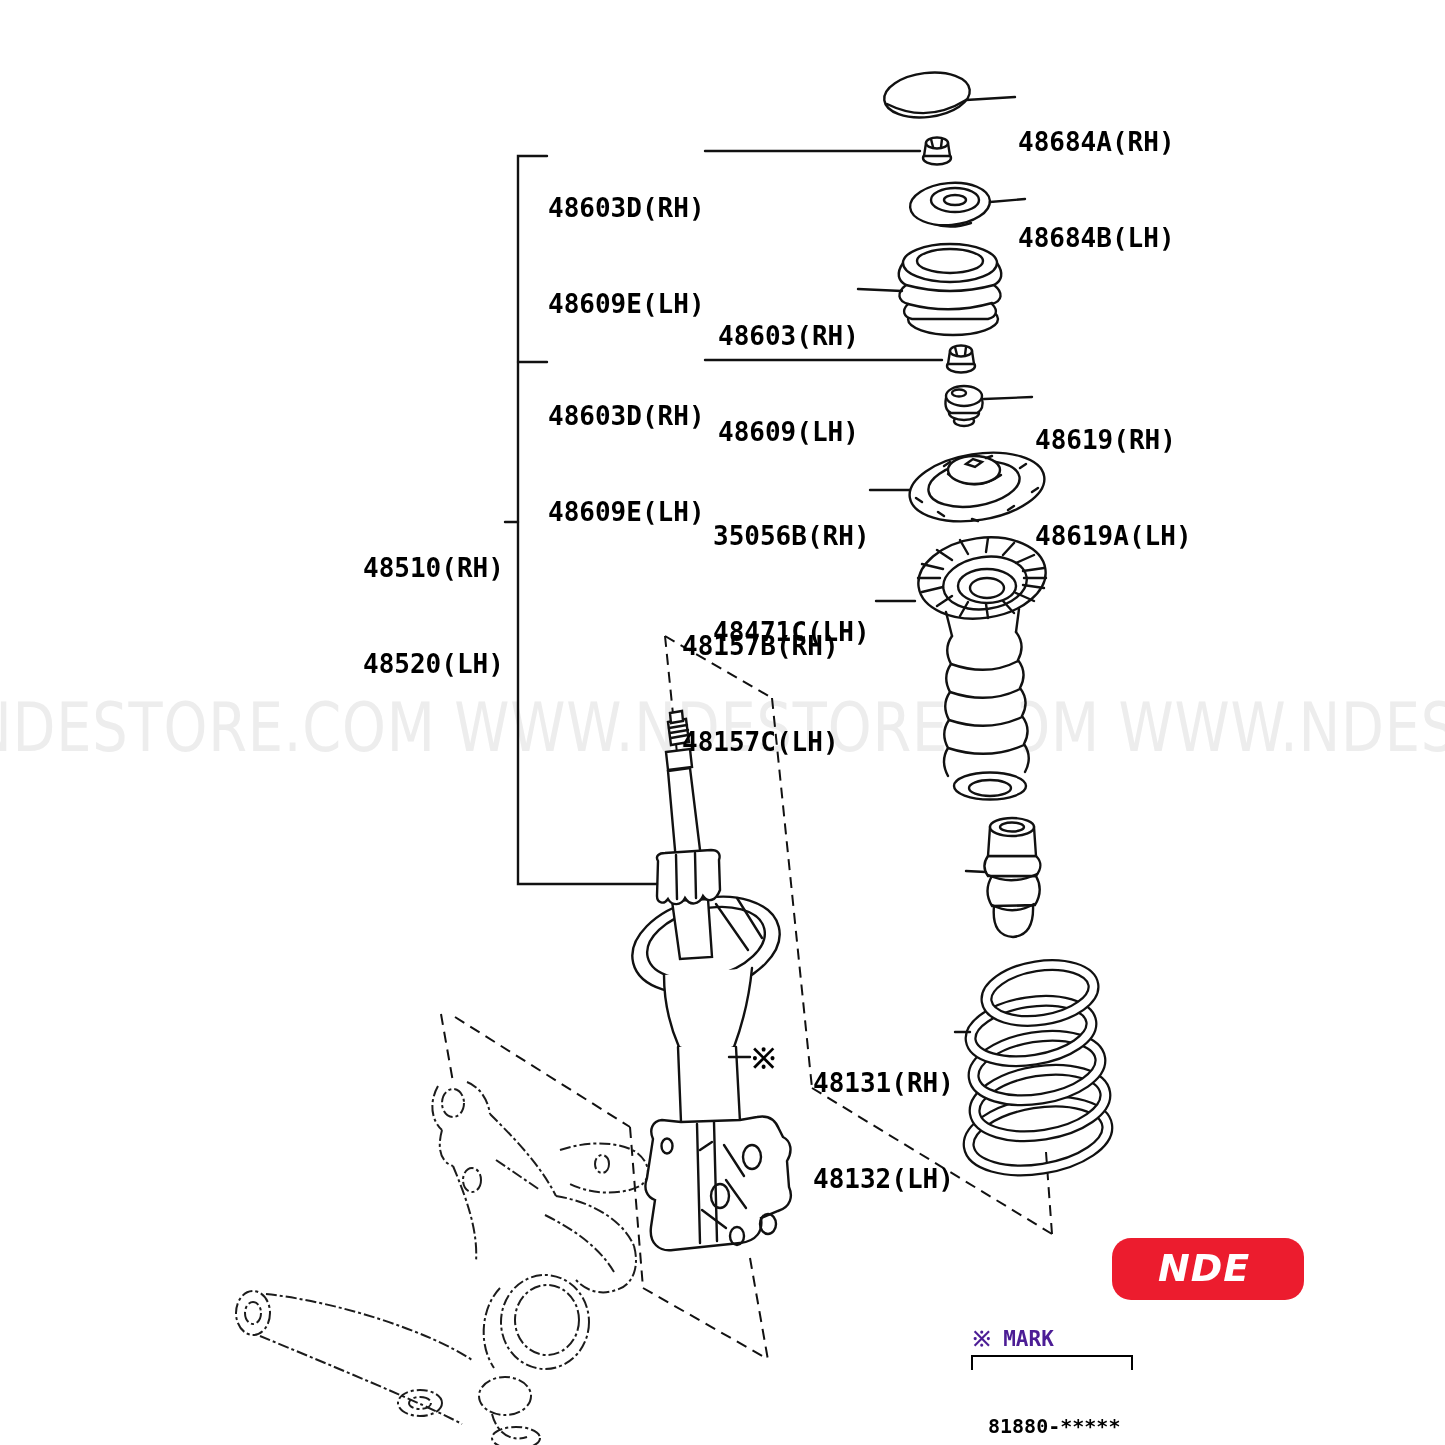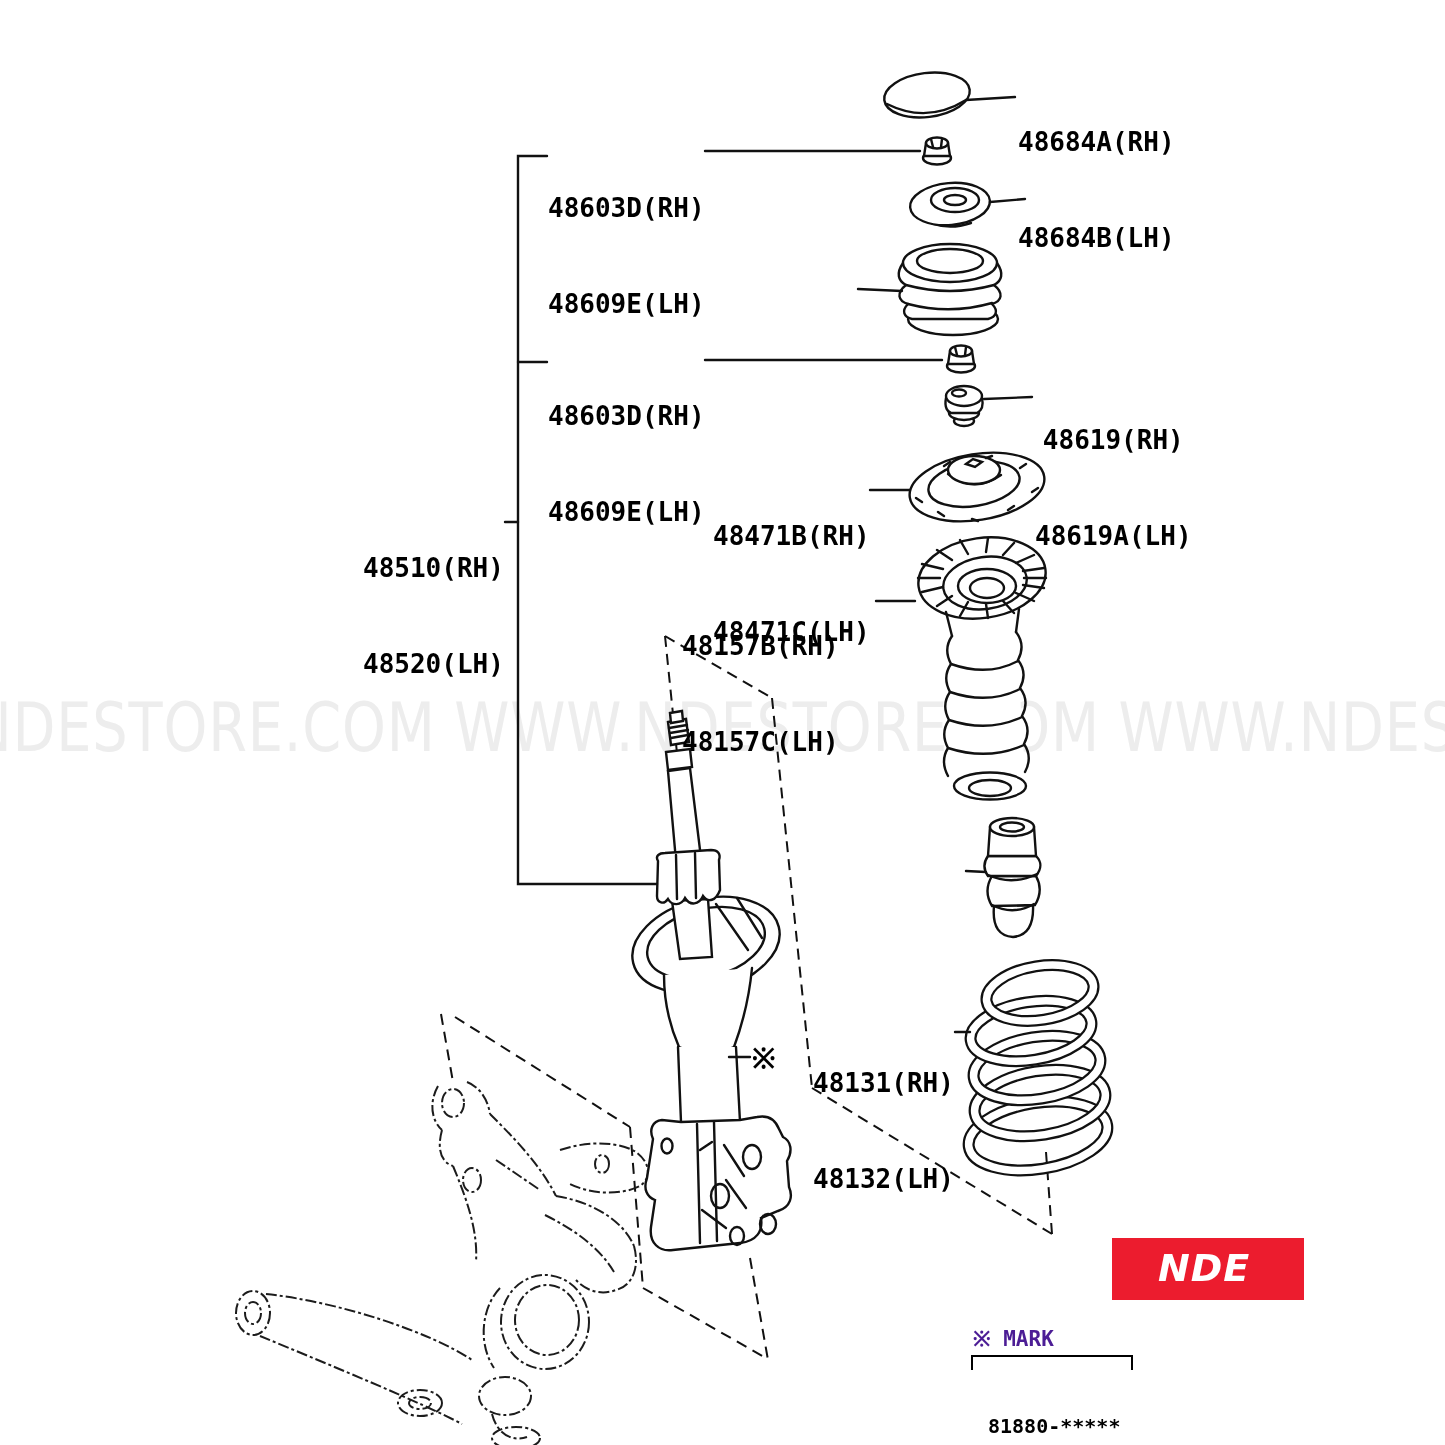--- a/index.html
+++ b/index.html
@@ -3,21 +3,21 @@
 <meta charset="utf-8">
 <style>
   html,body{margin:0;padding:0;background:#fff;}
   #stage{position:relative;width:1445px;height:1445px;background:#fff;overflow:hidden;
          font-family:"DejaVu Sans",sans-serif;}
   #watermark{position:absolute;left:-30px;top:688px;font:68px "DejaVu Sans",sans-serif;
              color:#ededed;white-space:nowrap;transform:scaleX(.82);transform-origin:left top;
              letter-spacing:1px;z-index:1;}
   #diagram{position:absolute;left:0;top:0;z-index:2;}
   .lbl{position:absolute;z-index:3;font:bold 26px/32px "DejaVu Sans Mono",monospace;
-       color:#000;white-space:pre;text-align:center;}
+       color:#000;white-space:pre;}
   #lbl0{left:1018px;top:62px}   #lbl1{left:548px;top:128px}
   #lbl2{left:1028px;top:170px}  #lbl3{left:718px;top:256px}
   #lbl4{left:548px;top:336px}   #lbl5{left:1035px;top:360px}
   #lbl6{left:713px;top:456px}   #lbl7{left:363px;top:488px}
   #lbl8{left:682px;top:566px}   #lbl9{left:808px;top:841px}
   #lbl10{left:813px;top:1003px}
   #refmark{position:absolute;left:752px;top:1038px;z-index:3;
            font:bold 28px "DejaVu Sans Mono",monospace;color:#000;}
   #markTitle{position:absolute;left:973px;top:1324px;z-index:3;
              font:bold 21px "DejaVu Sans Mono",monospace;color:#4c1d95;}
@@ -215,30 +215,34 @@
   </svg>
 
   <div class="lbl" id="lbl0">
     <div>48684A(RH)</div>
     <div>48684B(LH)</div>
   </div>
   <div class="lbl" id="lbl1">
     <div>48603D(RH)</div>
     <div>48609E(LH)</div>
   </div>
+  <div class="lbl" id="lbl3">
+    <div>48603(RH)</div>
+    <div>48609(LH)</div>
+  </div>
   <div class="lbl" id="lbl4">
     <div>48603D(RH)</div>
     <div>48609E(LH)</div>
   </div>
   <div class="lbl" id="lbl5">
     <div>48619(RH)</div>
     <div>48619A(LH)</div>
   </div>
   <div class="lbl" id="lbl6">
-    <div>48471B(RH)</div>
+    <div>35056B(RH)</div>
     <div>48471C(LH)</div>
   </div>
   <div class="lbl" id="lbl7">
     <div>48510(RH)</div>
     <div>48520(LH)</div>
   </div>
   <div class="lbl" id="lbl8">
     <div>48157B(RH)</div>
     <div>48157C(LH)</div>
   </div>
@@ -249,17 +253,17 @@
 
   <div id="refmark">※</div>
 
   <div id="markTitle">※ MARK</div>
   <div id="markBracket"></div>
   <div id="markRows">
     <div>81880-*****</div>
     
   </div>
 
-  <div id="ndeBox" style="background: rgb(236, 28, 46);">
+  <div id="ndeBox" style="background: rgb(236, 28, 46); border-radius: 19px;">
     <div id="ndeText" style="color: rgb(255, 255, 255);">NDE</div>
   </div>
 
 </div>
 
 </body></html>

